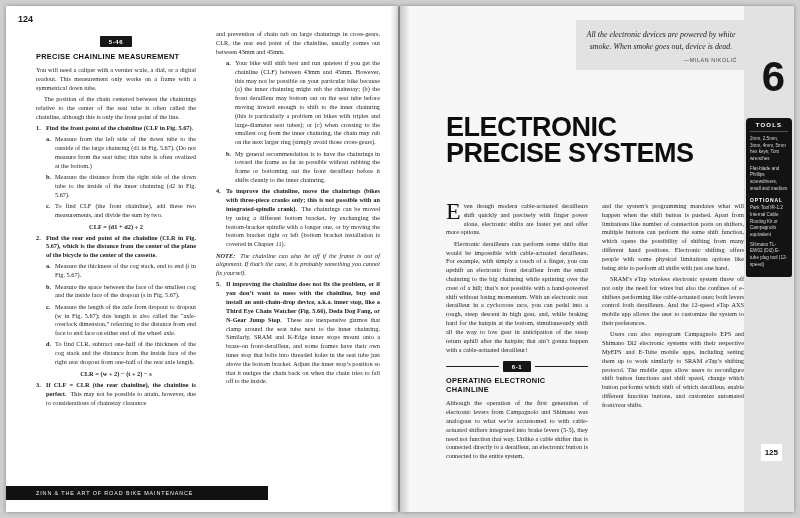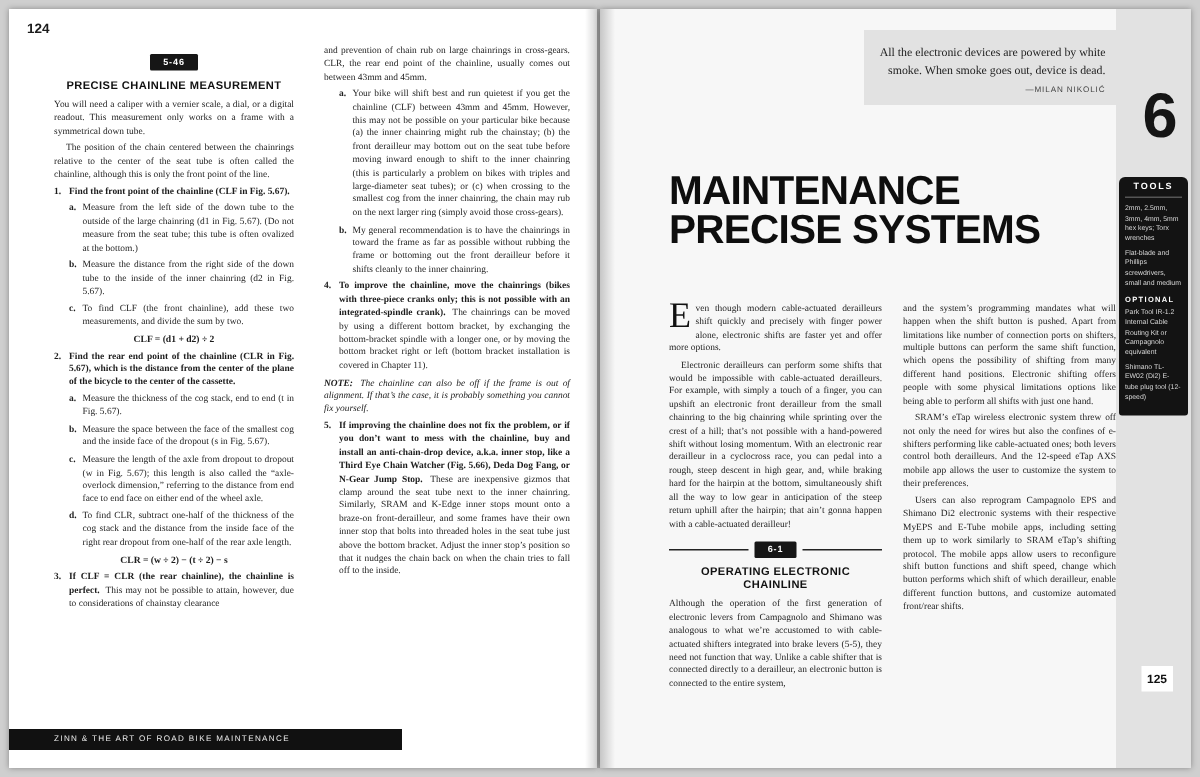--- a/index.html
+++ b/index.html
@@ -10,39 +10,39 @@
   .page.right{left:400px;width:394px;background:#f7f7f7;}
   .gutter{position:absolute;left:390px;top:6px;width:20px;height:506px;z-index:10;
     background:linear-gradient(90deg,rgba(0,0,0,0),rgba(0,0,0,.20) 50%,rgba(0,0,0,0));pointer-events:none;}
 
   
   .pagenum-left{position:absolute;top:8px;left:12px;font:bold 9px "Liberation Sans",sans-serif;}
   .l-col1{position:absolute;left:30px;top:30px;width:160px;}
   .l-col2{position:absolute;left:210px;top:24px;width:164px;}
   .badge{display:block;margin:0 auto 5px;width:max-content;background:#161616;color:#fff;
     font:bold 6px/1 "Liberation Sans",sans-serif;letter-spacing:.6px;padding:2.5px 9px;border-radius:1px;}
-  .sec-head{margin:0 0 5px;text-align:center;font:bold 7.4px "Liberation Sans",sans-serif;letter-spacing:.3px;color:#111;}
+  .sec-head{margin:0 0 5px;font:bold 7.4px "Liberation Sans",sans-serif;letter-spacing:.3px;color:#111;}
   .para{margin:0 0 2.5px;font-size:6.3px;line-height:1.4;text-align:justify;}
   .para.indent{text-indent:8px;}
   .item{position:relative;padding-left:10px;}
   .num{position:absolute;left:0;top:0;font-weight:bold;}
   .lead{font-weight:bold;margin-right:2px;}
   .sub{position:relative;margin-left:10px;padding-left:9px;}
   .letter{position:absolute;left:0;top:0;font-weight:bold;}
   .formula{margin:3px 0 4px;text-align:center;font-weight:bold;font-size:6.4px;}
   .note{font-style:italic;}
   .note-label{font-weight:bold;margin-right:2px;}
   .footer-bar{position:absolute;left:0;bottom:12px;width:262px;height:14px;background:#111;color:#eee;
     display:flex;align-items:center;box-sizing:border-box;padding-left:30px;
     font-family:"Liberation Sans",sans-serif;font-size:5.4px;letter-spacing:.9px;}
 
   
   .right-strip{position:absolute;right:0;top:0;width:50px;height:100%;background:#e2e2e2;}
   .quote-band{position:absolute;left:176px;top:14px;width:170px;background:#e2e2e2;padding:9px 9px 7px;box-sizing:border-box;}
-  .quote-text{font-size:7.9px;line-height:1.5;text-align:right;color:#222;}
+  .quote-text{font-style:italic;font-size:7.9px;line-height:1.5;text-align:center;color:#222;}
   .quote-attr{margin-top:4px;text-align:right;font-family:"Liberation Sans",sans-serif;font-size:5.4px;letter-spacing:.6px;color:#444;}
   .chapter-num{position:absolute;right:9px;top:50px;font:bold 42px/1 "Liberation Sans",sans-serif;color:#151515;}
   .chapter-title{position:absolute;left:46px;top:108px;width:300px;margin:0;
     font:bold 27px/0.97 "Liberation Sans",sans-serif;letter-spacing:-.5px;color:#0e0e0e;}
   .tools{position:absolute;right:2px;top:112px;width:46px;background:#131313;color:#fff;
     padding:4px 4px 6px;box-sizing:border-box;border-radius:4px 4px 2px 2px;}
   .tools-header{text-align:center;font:bold 6px "Liberation Sans",sans-serif;letter-spacing:1.2px;
     border-bottom:1px solid #555;padding-bottom:3px;margin-bottom:4px;}
   .tool-item{font-family:"Liberation Sans",sans-serif;font-size:4.6px;line-height:1.45;color:#d8d8d8;margin-bottom:3px;}
   .tools-opt-header{font:bold 5px "Liberation Sans",sans-serif;letter-spacing:.9px;color:#fff;margin:5px 0 2px;}
@@ -156,21 +156,21 @@
     <div class="right-strip"></div>
 
     <div class="quote-band">
       <div class="quote-text">All the electronic devices are powered by white smoke. When smoke goes out, device is dead.</div>
       <div class="quote-attr">—MILAN NIKOLIĆ</div>
     </div>
 
     <div class="chapter-num">6</div>
 
     <h1 class="chapter-title">
-      <span>MAINTENANCE</span><br>
+      <span>ELECTRONIC</span><br>
       <span>PRECISE SYSTEMS</span>
     </h1>
 
     <div class="tools">
       <div class="tools-header">TOOLS</div>
       <div class="tool-item">2mm, 2.5mm, 3mm, 4mm, 5mm hex keys; Torx wrenches</div>
       <div class="tool-item">Flat-blade and Phillips screwdrivers, small and medium</div>
       <div class="tools-opt-header">OPTIONAL</div>
       <div class="tool-item">Park Tool IR-1.2 Internal Cable Routing Kit or Campagnolo equivalent</div>
       <div class="tool-item">Shimano TL-EW02 (Di2) E-tube plug tool (12-speed)</div>

